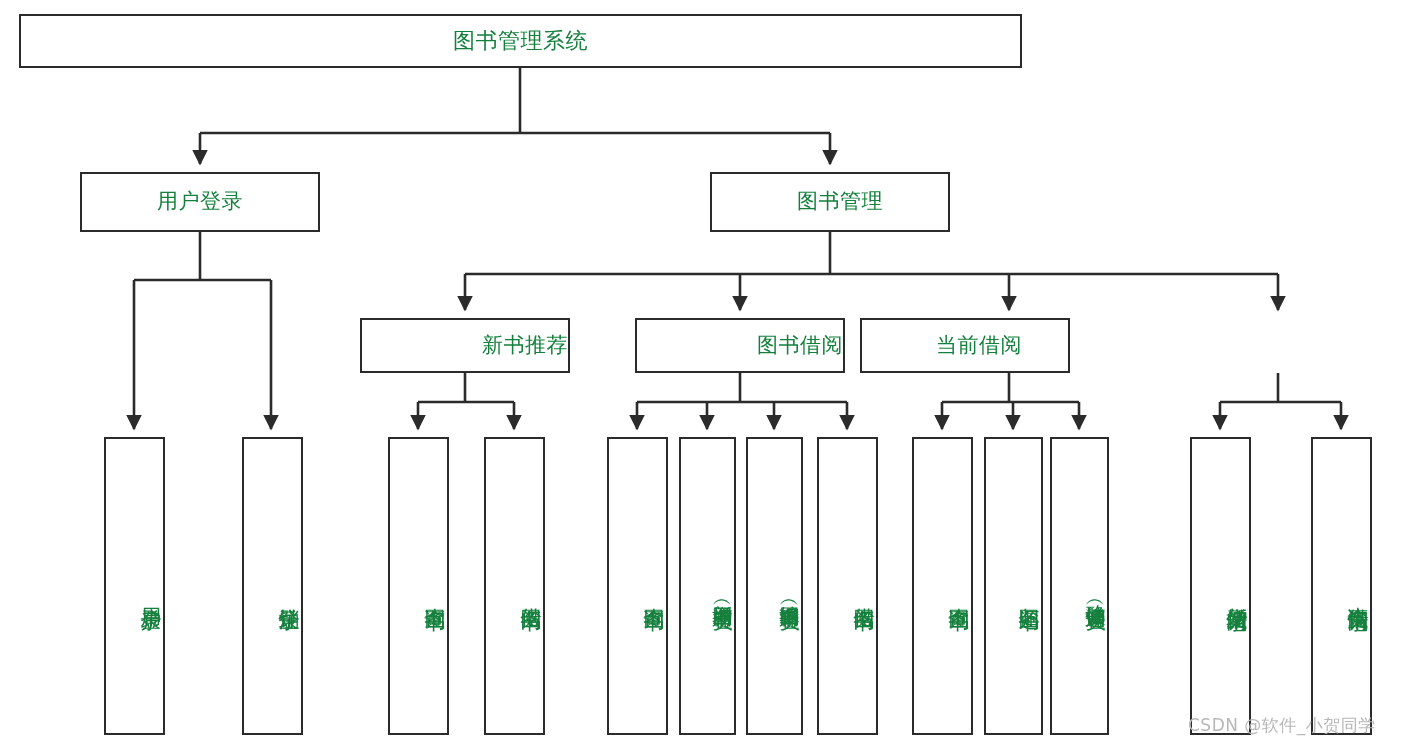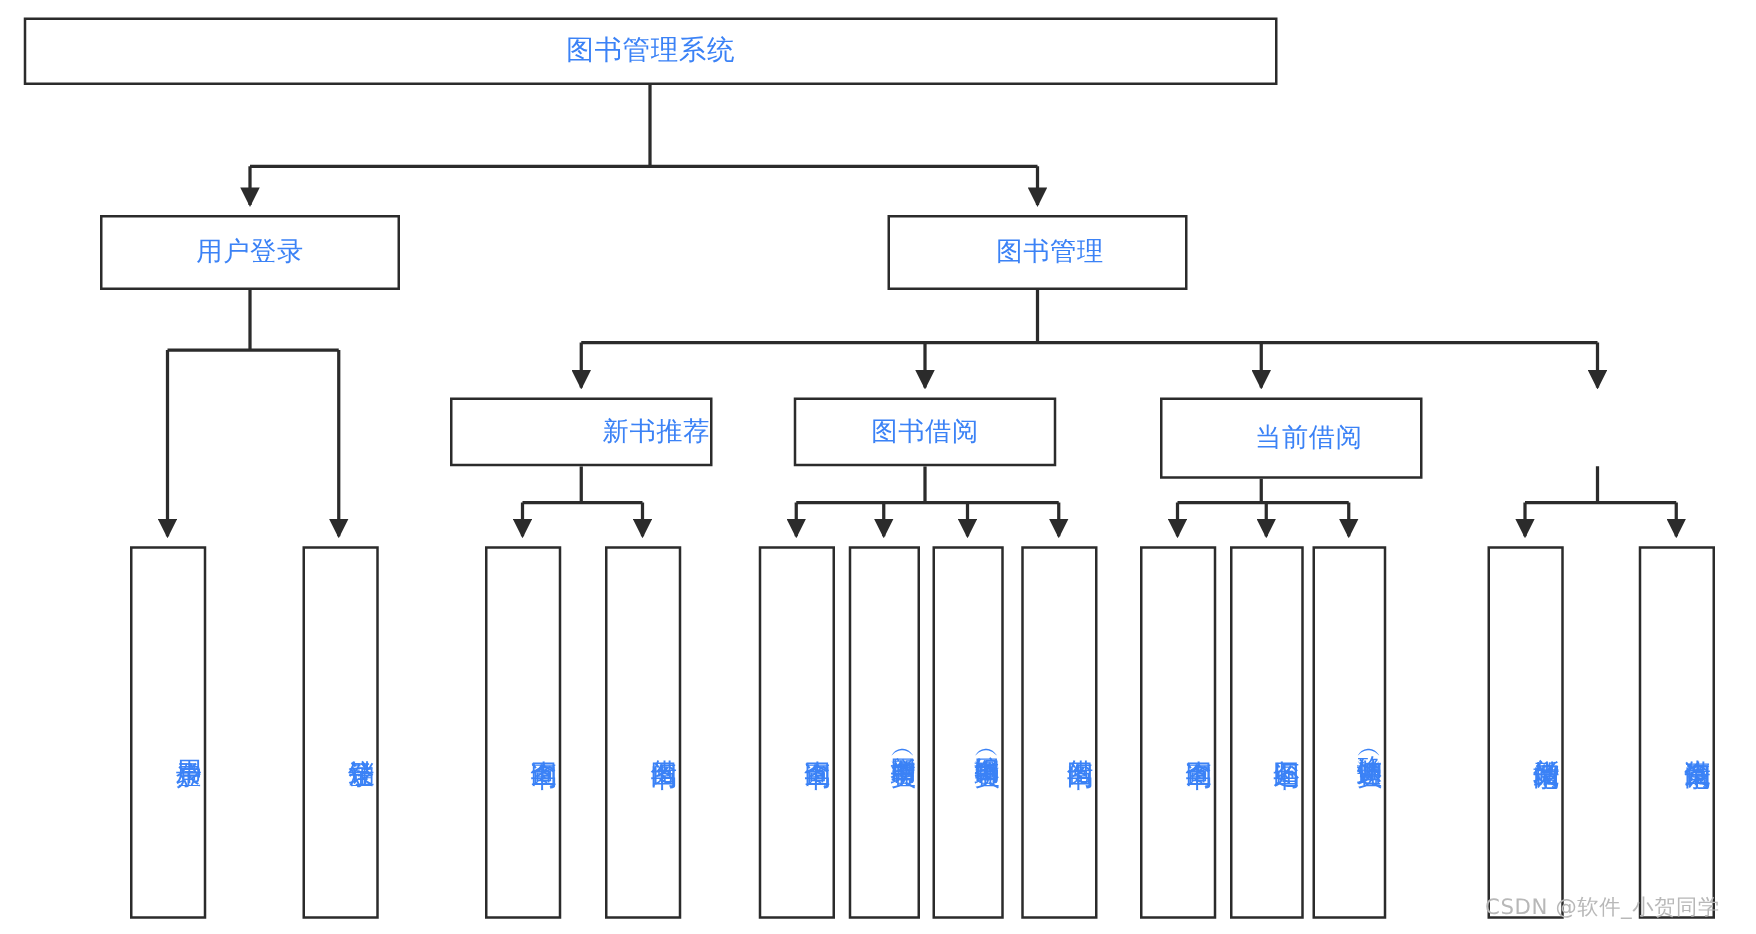--- a/index.html
+++ b/index.html
@@ -26,21 +26,21 @@
     pointer-events: none;
   }
   .node {
     position: absolute;
     box-sizing: border-box;
     border: 2px solid #2b2b2b;
     background: #ffffff;
     display: flex;
     align-items: center;
     justify-content: center;
-    color: #3b82f6;
+    color: #15803d;
     z-index: 2;
   }
   .node-h {
     font-size: 21px;
     line-height: 1.1;
     letter-spacing: 0.5px;
     white-space: nowrap;
   }
   .node-root {
     font-size: 22px;
@@ -143,25 +143,25 @@
   </div>
 
   <div class="node node-h" style="left:710px; top:172px; width:240px; height:60px;padding-left:20px;">
     <span>图书管理</span>
   </div>
 
   <div class="node node-h" style="left:360px; top:318px; width:210px; height:55px;justify-content:flex-end;">
     <span>新书推荐</span>
   </div>
 
-  <div class="node node-h" style="left:635px; top:318px; width:210px; height:55px;">
+  <div class="node node-h" style="left:635px; top:318px; width:210px; height:55px;justify-content:flex-end;">
     <span>图书借阅</span>
   </div>
 
-  <div class="node node-h" style="left:928px; top:318px; width:210px; height:65px;padding-left:28px;">
+  <div class="node node-h" style="left:860px; top:318px; width:210px; height:55px;padding-left:28px;">
     <span>当前借阅</span>
   </div>
 
 
   <div class="node node-v" style="left:104px; top:437px; width:61px; height:298px;">
     <span class="vtext">用户登录</span>
   </div>
 
   <div class="node node-v" style="left:242px; top:437px; width:61px; height:298px;">
     <span class="vtext">注销登录</span>

